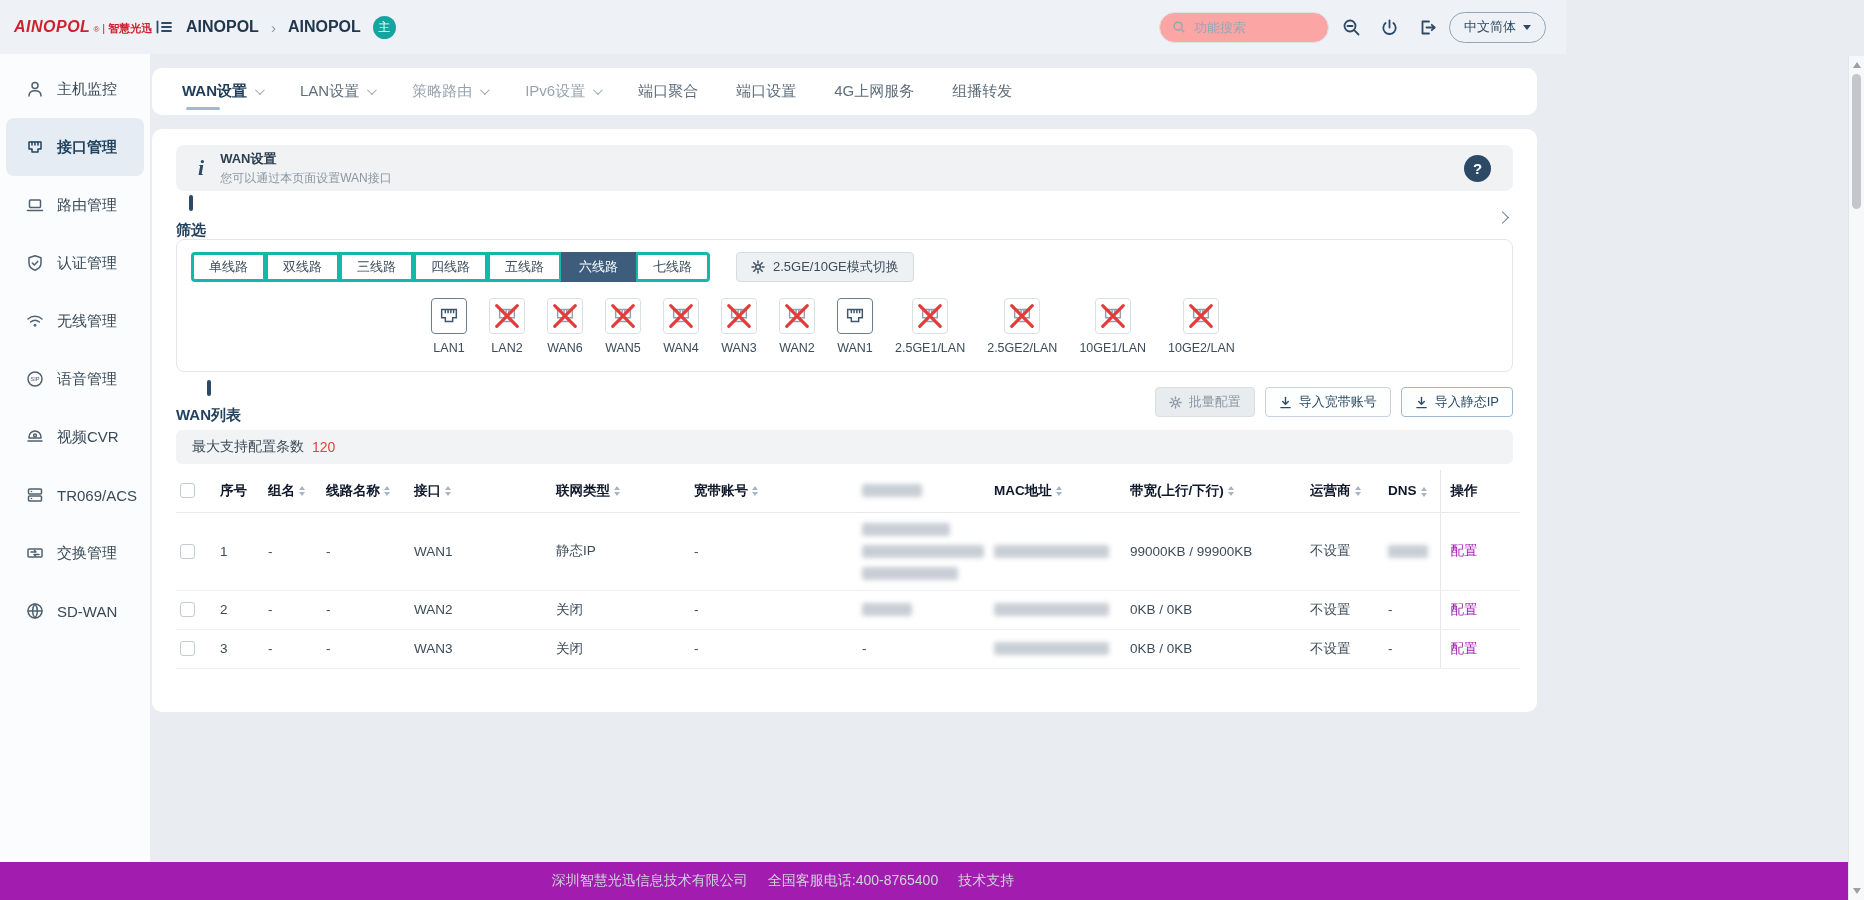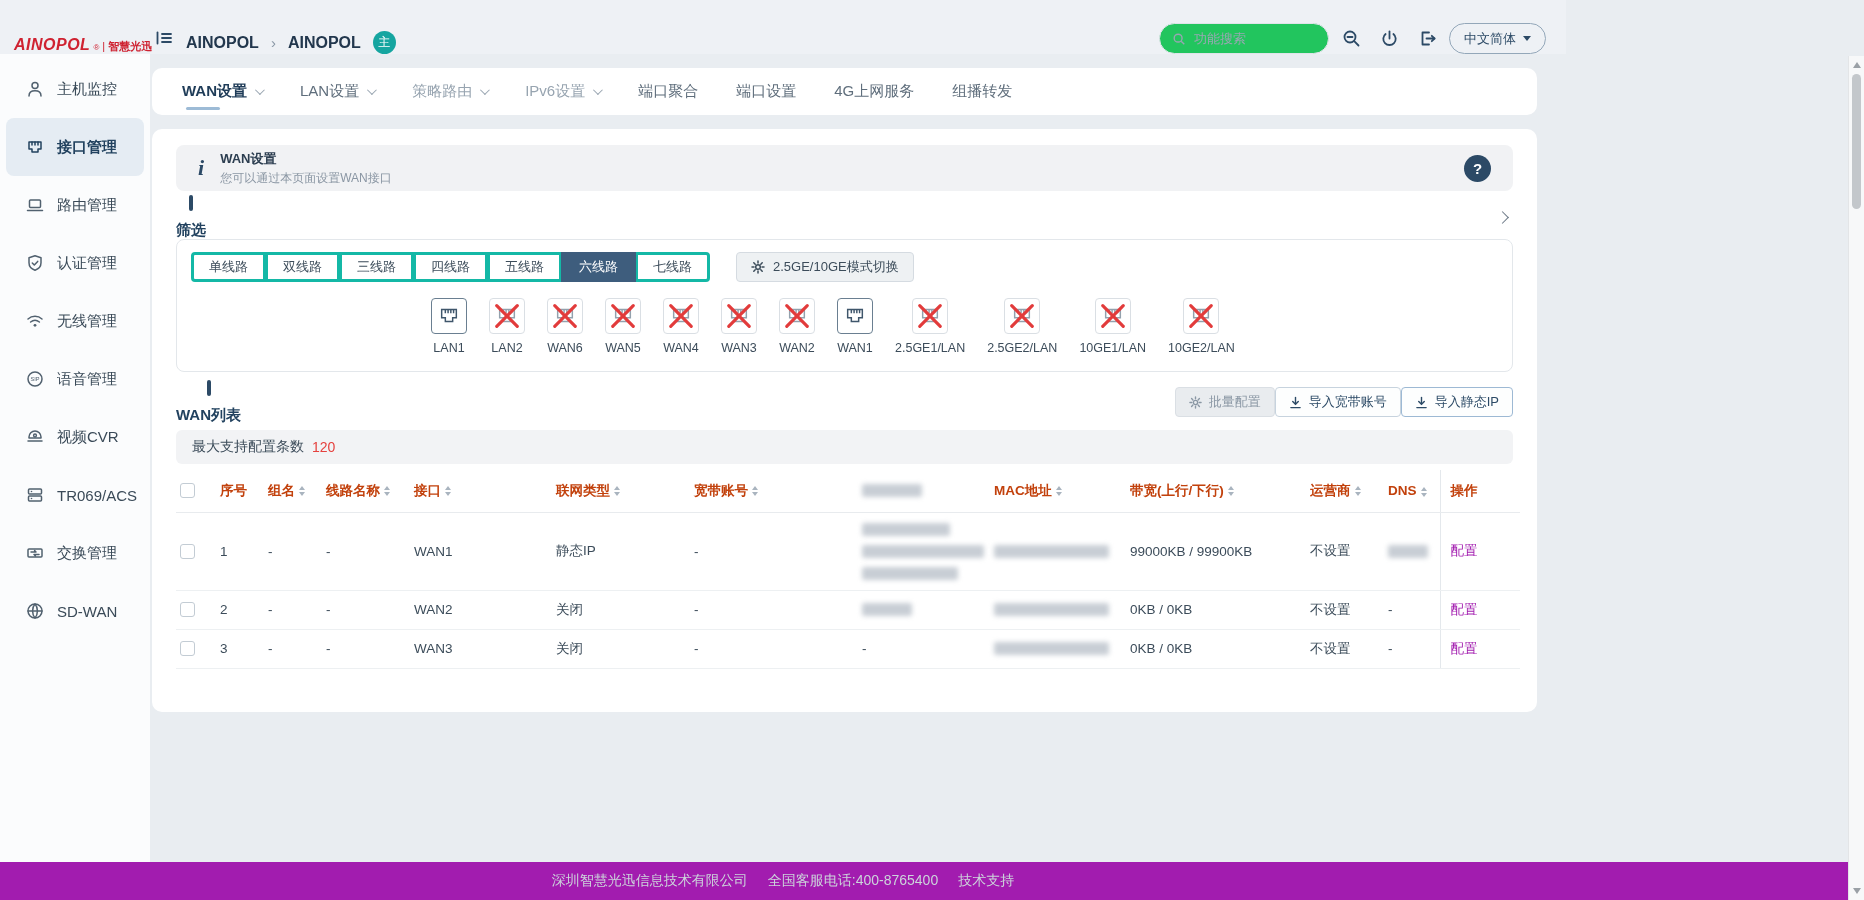--- a/index.html
+++ b/index.html
@@ -3,33 +3,33 @@
 <meta charset="utf-8">
 <style>
   * { margin:0; padding:0; box-sizing:border-box; }
   html,body { width:1864px; height:900px; }
   body { font-family:"Liberation Sans","DejaVu Sans",sans-serif; background:#e9edf1; color:#33475b; overflow:hidden; position:relative; }
 
   .screen { position:absolute; inset:0; }
   .app { position:absolute; left:0; top:0; width:1566px; height:900px; }
 
   
-  .topbar { position:absolute; left:0; top:0; width:1566px; height:54px; display:flex; align-items:flex-end; padding:0 20px 0 14px; gap:6px; background:#eef1f5; }
+  .topbar { position:absolute; left:0; top:0; width:1566px; height:54px; display:flex; align-items:center; padding:0 20px 0 14px; gap:6px; background:#eef1f5; }
   .logo { display:flex; align-items:baseline; gap:3px; color:#cf2231; white-space:nowrap; width:128px; }
   .logo .brand { font-style:italic; font-weight:bold; font-size:16px; letter-spacing:.5px; }
   .logo .reg { font-size:8px; vertical-align:super; }
   .logo .div { font-size:11px; color:#cf2231; }
   .logo .tag { font-size:11px; font-weight:bold; }
   .iconbtn { width:32px; height:32px; display:flex; align-items:center; justify-content:center; cursor:pointer; border-radius:6px; }
   .iconbtn svg { stroke:#2c4a66; fill:none; stroke-width:1.8; stroke-linecap:round; stroke-linejoin:round; }
   .crumbs { display:flex; align-items:center; gap:12px; font-size:16px; font-weight:bold; color:#22374d; }
   .crumbs-sep { color:#8a98a6; font-weight:normal; font-size:15px; }
   .badge { width:23px; height:23px; border-radius:50%; background:#15a5a0; color:#fff; font-size:12px; font-weight:normal; display:flex; align-items:center; justify-content:center; }
   .spacer { flex:1; }
-  .search { width:170px; height:31px; background:#22c55e; border:1px solid #dfe4e9; border-radius:16px; display:flex; align-items:center; padding:0 12px; gap:8px; }
+  .search { width:170px; height:31px; background:#fca5a5; border:1px solid #dfe4e9; border-radius:16px; display:flex; align-items:center; padding:0 12px; gap:8px; }
   .search svg { stroke:#98a5b1; fill:none; stroke-width:1.6; }
   .search input { border:none; outline:none; background:transparent; font-size:13px; color:#33475b; width:110px; }
   .search input::placeholder { color:#9aa7b3; }
   .lang { height:31px; border:1px solid #93a7b9; border-radius:16px; padding:0 14px; display:flex; align-items:center; gap:7px; font-size:13px; color:#2c4a66; background:transparent; cursor:pointer; }
   .tri { width:0; height:0; border-left:4px solid transparent; border-right:4px solid transparent; border-top:5px solid #2c4a66; }
 
   
   .sidebar { position:absolute; left:0; top:54px; bottom:38px; width:150px; background:#fbfcfd; padding-top:6px; }
   .side-item { height:58px; margin:0 6px; border-radius:8px; display:flex; align-items:center; gap:13px; padding-left:20px; font-size:15px; color:#3a4a58; cursor:pointer; }
   .side-item svg { stroke:#51616f; fill:none; stroke-width:1.5; stroke-linecap:round; stroke-linejoin:round; flex:0 0 auto; }
@@ -75,31 +75,31 @@
   .port-box.ok { border:1.5px solid #6a7f91; }
   .port-box.err { border:1px solid #dadfe4; }
   .port-box svg.glyph { stroke-width:1.6; fill:none; }
   .port-box.ok svg.glyph { stroke:#3f566b; }
   .port-box.err svg.glyph { stroke:#93a1ad; }
   .port-x { position:absolute; inset:3px; }
   .port-x line { stroke:#e23b3b; stroke-width:3.4; stroke-linecap:round; }
   .port-label { font-size:12.5px; color:#3c4c5a; white-space:nowrap; }
 
   .wanlist-row { margin:8px 8px 0; height:44px; display:flex; align-items:center; }
-  .wl-actions { margin-left:auto; display:flex; }
+  .wl-actions { margin-left:auto; display:flex; gap:10px; }
   .btn { height:30px; border-radius:4px; font-size:13px; display:flex; align-items:center; gap:7px; padding:0 13px; cursor:pointer; }
   .btn-batch { background:#e9ecef; border:1px solid #dadfe4; color:#8a97a4; }
   .btn-import { background:#fdfefe; border:1px solid #c7d3de; color:#2c4a66; }
   .btn-import.static { border-color:#9db9d4; }
 
   .max-bar { margin:6px 8px 0; height:34px; background:#f2f3f5; border-radius:6px; display:flex; align-items:center; padding:0 16px; font-size:14px; color:#3c4c5a; gap:8px; }
   .max-bar .red { color:#e5413e; }
 
   table.wan { margin:6px 8px 0; width:1344px; border-collapse:collapse; table-layout:fixed; }
-  .wan th { text-align:left; font-size:13.5px; font-weight:bold; color:#c2410c; height:42px; border-bottom:1px solid #e8ebee; padding:0 4px; }
+  .wan th { text-align:left; font-size:13.5px; font-weight:bold; color:#0f172a; height:42px; border-bottom:1px solid #e8ebee; padding:0 4px; }
   .wan td { font-size:13.5px; color:#3c4c5a; border-bottom:1px solid #edf0f2; padding:10px 4px; vertical-align:middle; }
   .wan .act { border-left:1px solid #e4e8ec; padding-left:10px; }
   .cfg-link { color:#a21caf; cursor:pointer; }
   .checkbox { width:15px; height:15px; border:1px solid #c3ccd4; border-radius:3px; background:#fff; cursor:pointer; }
   .sort { display:inline-flex; flex-direction:column; gap:2px; margin-left:4px; vertical-align:middle; }
   .sort i { display:block; width:0; height:0; border-left:3.5px solid transparent; border-right:3.5px solid transparent; }
   .sort .up { border-bottom:4.5px solid #a9b4bf; }
   .sort .dn { border-top:4.5px solid #a9b4bf; }
   .blur { background:#c8ced5; border-radius:2px; filter:blur(2.5px); height:13px; }
   .w40{width:40px}.w50{width:50px}.w60{width:60px}.w88{width:88px}.w96{width:96px}.w115{width:115px}.w122{width:122px}

